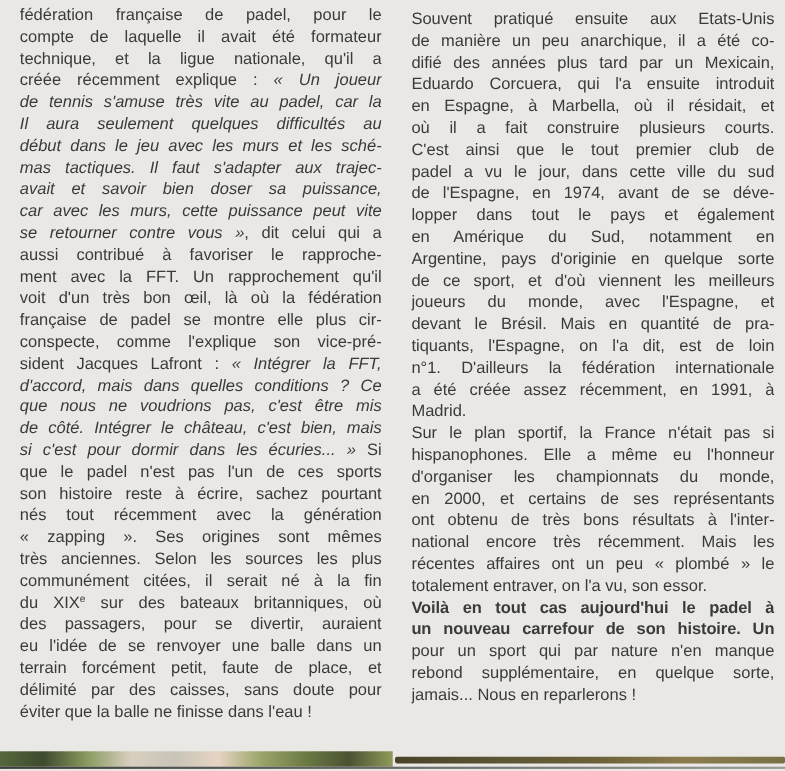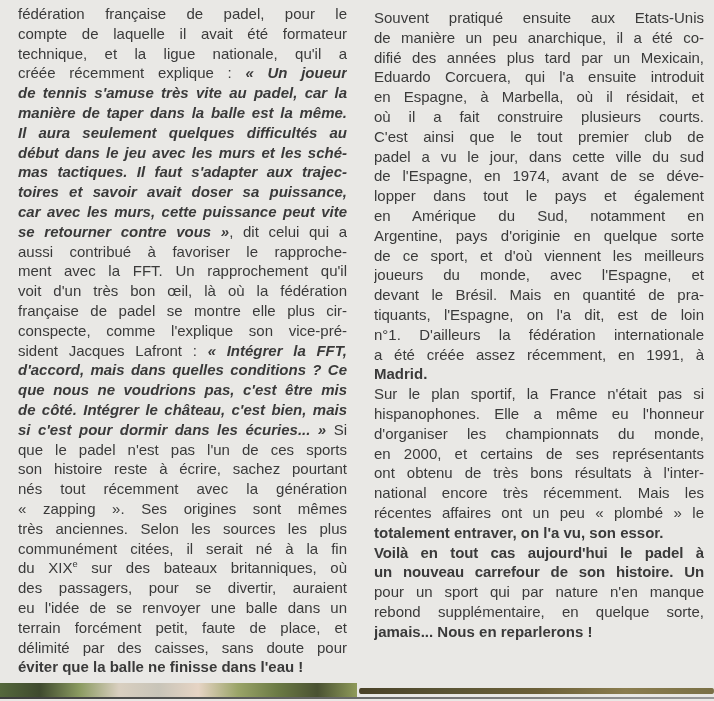--- a/index.html
+++ b/index.html
@@ -18,45 +18,44 @@
   }
   .col-left  { left: 18px;  top: 4px; width: 329px; }
   .col-right { left: 374px; top: 8px; width: 330px; }
   .line {
     height: 19.8px;
     line-height: 19.8px;
     text-align: justify;
     text-align-last: justify;
     overflow: hidden;
   }
-  .line.last { text-align-last: left; font-weight: bold; }
+  .line.last { text-align-last: left; }
   .s-n { font-style: normal; }
-  .s-i { font-style: italic; font-weight: bold; }
+  .s-i { font-style: italic; }
   .s-b { font-weight: bold; letter-spacing: -0.1px; }
   .s-sup { vertical-align: super; font-size: 0.62em; line-height: 0; }
   .strip { position: absolute; }
   .strip-left  { left: 0;   top: 683px; width: 357px; height: 14px; }
   .strip-right { left: 359px; top: 688px; width: 355px; height: 6px; border-radius: 2px/3px; }
   .rule { position: absolute; left: 0; top: 697px; width: 714px; height: 2px; }
 </style>
 </head>
 <body>
 
 <div class="page" style="background: rgb(233, 232, 229); color: rgb(58, 58, 58);">
   <div class="col col-left" id="left-col">
       <div class="line"><span class="s-n">fédération française de padel, pour le</span></div>
       <div class="line"><span class="s-n">compte de laquelle il avait été formateur</span></div>
       <div class="line"><span class="s-n">technique, et la ligue nationale, qu'il a</span></div>
       <div class="line"><span class="s-n">créée récemment explique : </span><span class="s-i">« Un joueur</span></div>
       <div class="line"><span class="s-i">de tennis s'amuse très vite au padel, car la</span></div>
-      <div class="line"><span class="s-i">manière de taper dans la balle est la même.</span></div>
       <div class="line"><span class="s-i">Il aura seulement quelques difficultés au</span></div>
       <div class="line"><span class="s-i">début dans le jeu avec les murs et les sché-</span></div>
       <div class="line"><span class="s-i">mas tactiques. Il faut s'adapter aux trajec-</span></div>
-      <div class="line"><span class="s-i">toires et savoir avait doser sa puissance,</span></div>
+      <div class="line"><span class="s-i">avait et savoir bien doser sa puissance,</span></div>
       <div class="line"><span class="s-i">car avec les murs, cette puissance peut vite</span></div>
       <div class="line"><span class="s-i">se retourner contre vous »</span><span class="s-n">, dit celui qui a</span></div>
       <div class="line"><span class="s-n">aussi contribué à favoriser le rapproche-</span></div>
       <div class="line"><span class="s-n">ment avec la FFT. Un rapprochement qu'il</span></div>
       <div class="line"><span class="s-n">voit d'un très bon œil, là où la fédération</span></div>
       <div class="line"><span class="s-n">française de padel se montre elle plus cir-</span></div>
       <div class="line"><span class="s-n">conspecte, comme l'explique son vice-pré-</span></div>
       <div class="line"><span class="s-n">sident Jacques Lafront : </span><span class="s-i">« Intégrer la FFT,</span></div>
       <div class="line"><span class="s-i">d'accord, mais dans quelles conditions ? Ce</span></div>
       <div class="line"><span class="s-i">que nous ne voudrions pas, c'est être mis</span></div>

